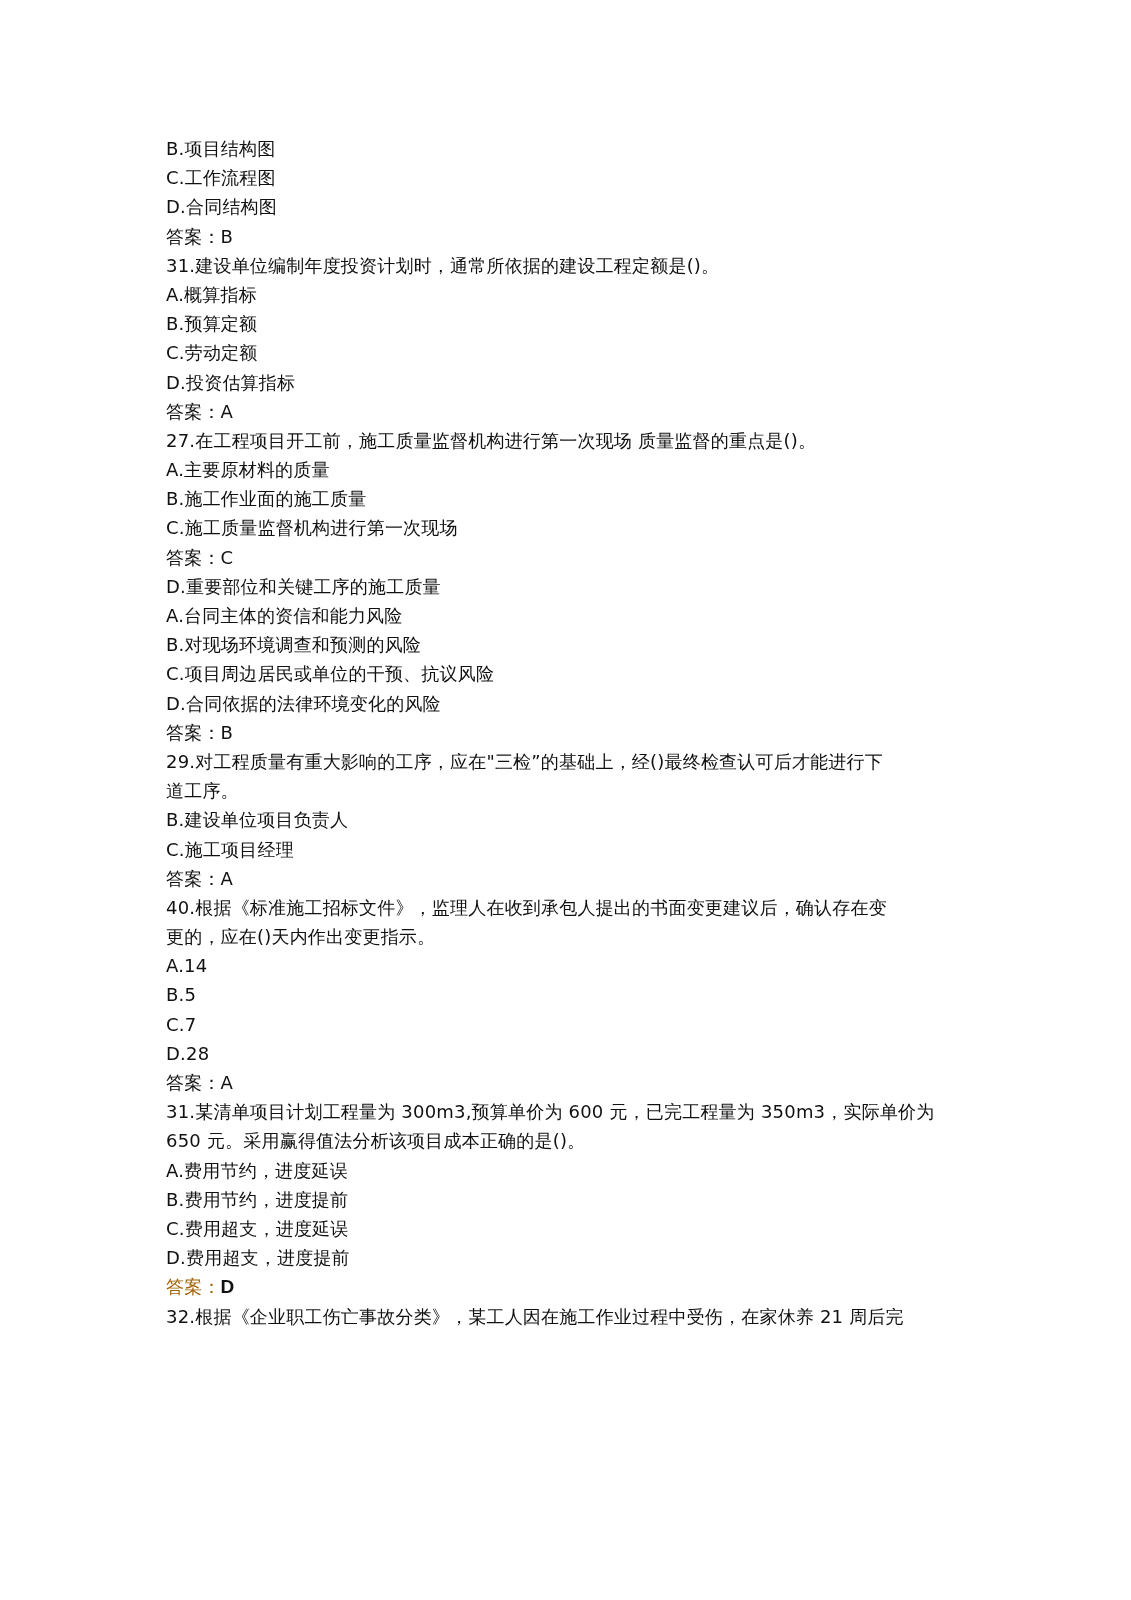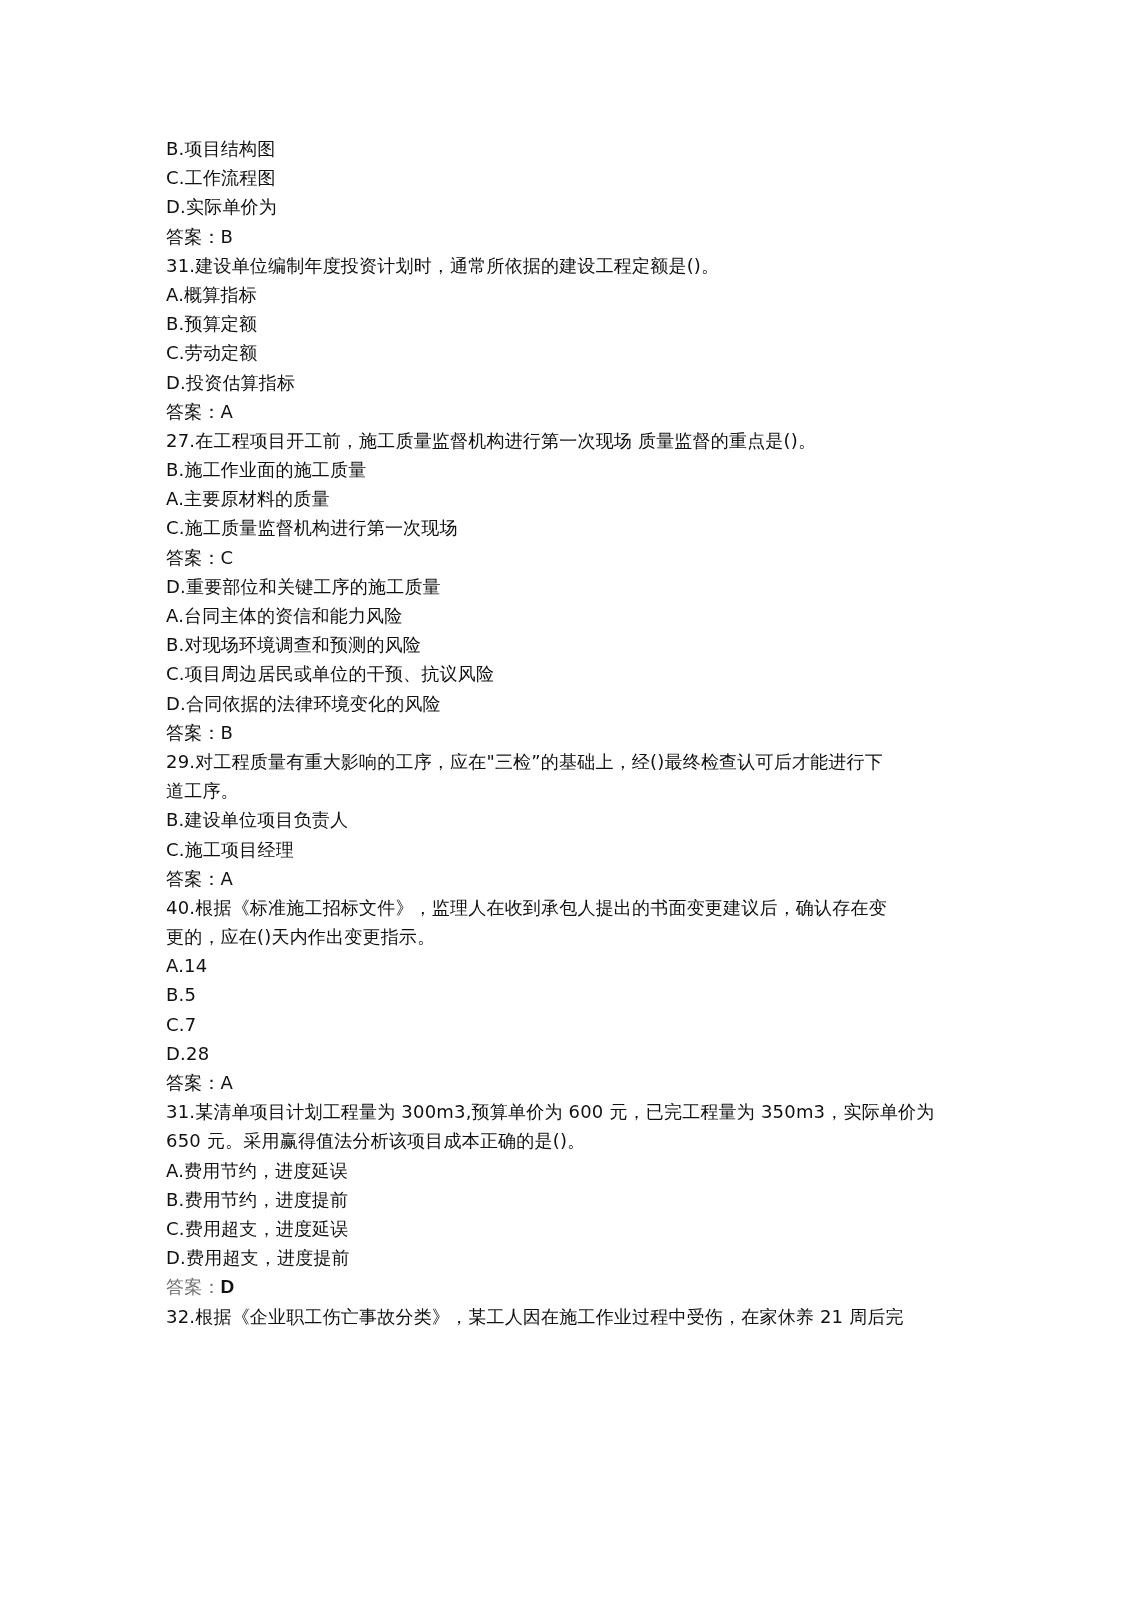--- a/index.html
+++ b/index.html
@@ -27,40 +27,40 @@
       height: 29.2px;
       white-space: nowrap;
       letter-spacing: 0.2px;
     }
     .answer-bold {
       font-family: "Liberation Sans", sans-serif;
       font-weight: bold;
       font-size: 19px;
     }
     .answer-light {
-      color: #737373;
+      color: #a16207;
     }
   </style>
 </head>
 <body>
 
 <div class="page">
   <div class="line">B.项目结构图</div>
   <div class="line">C.工作流程图</div>
-  <div class="line">D.实际单价为</div>
+  <div class="line">D.合同结构图</div>
   <div class="line">答案：B</div>
   <div class="line">31.建设单位编制年度投资计划时，通常所依据的建设工程定额是()。</div>
   <div class="line">A.概算指标</div>
   <div class="line">B.预算定额</div>
   <div class="line">C.劳动定额</div>
   <div class="line">D.投资估算指标</div>
   <div class="line">答案：A</div>
   <div class="line">27.在工程项目开工前，施工质量监督机构进行第一次现场 质量监督的重点是()。</div>
+  <div class="line">A.主要原材料的质量</div>
   <div class="line">B.施工作业面的施工质量</div>
-  <div class="line">A.主要原材料的质量</div>
   <div class="line">C.施工质量监督机构进行第一次现场</div>
   <div class="line">答案：C</div>
   <div class="line">D.重要部位和关键工序的施工质量</div>
   <div class="line">A.台同主体的资信和能力风险</div>
   <div class="line">B.对现场环境调查和预测的风险</div>
   <div class="line">C.项目周边居民或单位的干预、抗议风险</div>
   <div class="line">D.合同依据的法律环境变化的风险</div>
   <div class="line">答案：B</div>
   <div class="line">29.对工程质量有重大影响的工序，应在"三检”的基础上，经()最终检查认可后才能进行下</div>
   <div class="line">道工序。</div>

